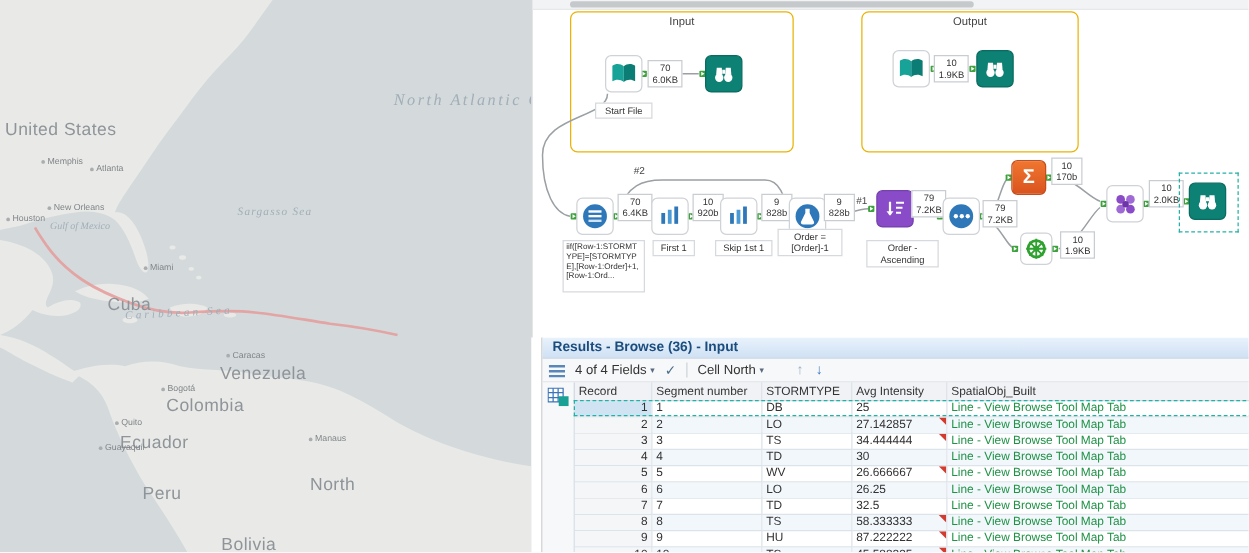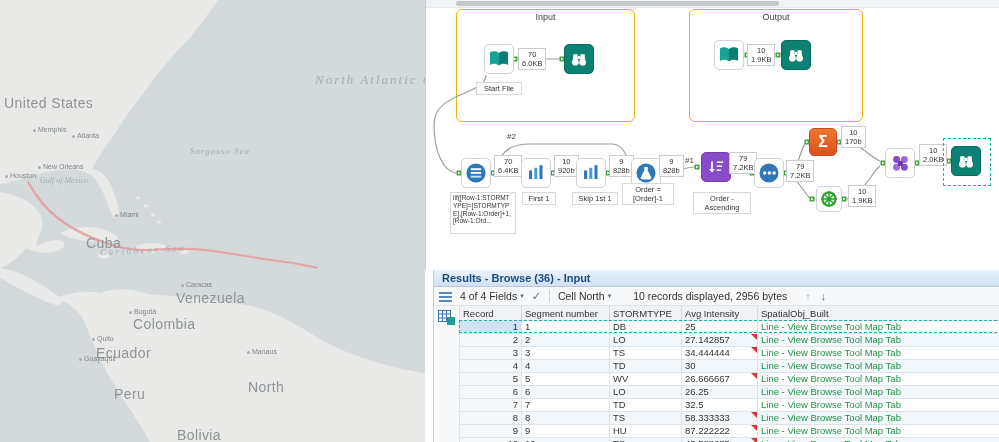--- a/index.html
+++ b/index.html
@@ -95,21 +95,21 @@
     </svg>
 
     <span class="map-label country" style="left:4px;top:95px">United States</span>
     <span class="map-label city" style="left:33px;top:126px"><i class="dot"></i><span>Memphis</span></span>
     <span class="map-label city" style="left:72px;top:132px"><i class="dot"></i><span>Atlanta</span></span>
     <span class="map-label city" style="left:38px;top:163px"><i class="dot"></i><span>New Orleans</span></span>
     <span class="map-label city" style="left:5px;top:172px"><i class="dot"></i><span>Houston</span></span>
     <span class="map-label city" style="left:115px;top:211px"><i class="dot"></i><span>Miami</span></span>
     <span class="map-label water sm-water" style="left:40px;top:176px;width:42px">Gulf of Mexico</span>
     <span class="map-label water big-water" style="left:315px;top:70px;width:72px">North Atlantic Ocean</span>
-    <span class="map-label water mid-water" style="left:190px;top:145px;width:52px">Sargasso Sea</span>
+    <span class="map-label water mid-water" style="left:190px;top:163px;width:52px">Sargasso Sea</span>
     <span class="map-label country" style="left:86px;top:235px">Cuba</span>
     <span class="map-label water sea-arc" style="left:100px;top:245px">Caribbean Sea</span>
     <span class="map-label city" style="left:181px;top:281px"><i class="dot"></i><span>Caracas</span></span>
     <span class="map-label country" style="left:176px;top:290px">Venezuela</span>
     <span class="map-label city" style="left:129px;top:308px"><i class="dot"></i><span>Bogotá</span></span>
     <span class="map-label country" style="left:133px;top:316px">Colombia</span>
     <span class="map-label city" style="left:92px;top:335px"><i class="dot"></i><span>Quito</span></span>
     <span class="map-label country" style="left:96px;top:345px">Ecuador</span>
     <span class="map-label city" style="left:79px;top:355px"><i class="dot"></i><span>Guayaquil</span></span>
     <span class="map-label country" style="left:114px;top:386px">Peru</span>
@@ -339,21 +339,20 @@
       <div class="tb-item">
         <span>4 of 4 Fields</span>
         <span class="tb-caret">▾</span>
       </div>
       <span class="tb-check">✓</span>
       <span class="tb-sep"></span>
       <div class="tb-item">
         <span>Cell North</span>
         <span class="tb-caret">▾</span>
       </div>
-      <span style="margin-left:14px">10 records displayed, 2956 bytes</span>
       <span class="tb-arrow-up">↑</span>
       <span class="tb-arrow-down">↓</span>
     </div>
 
     <div class="res-strip">
       <svg width="17" height="15" style="margin:4px 0 0 4px">
         <rect x="0.5" y="0.5" width="12" height="11" fill="#fff" stroke="#3b74b8"></rect>
         <path d="M0.5 4 L12.5 4 M0.5 8 L12.5 8 M4.5 0.5 L4.5 11.5 M8.5 0.5 L8.5 11.5" stroke="#3b74b8" stroke-width="1"></path>
         <rect x="9" y="7" width="8" height="8" fill="#18a094"></rect>
       </svg>

